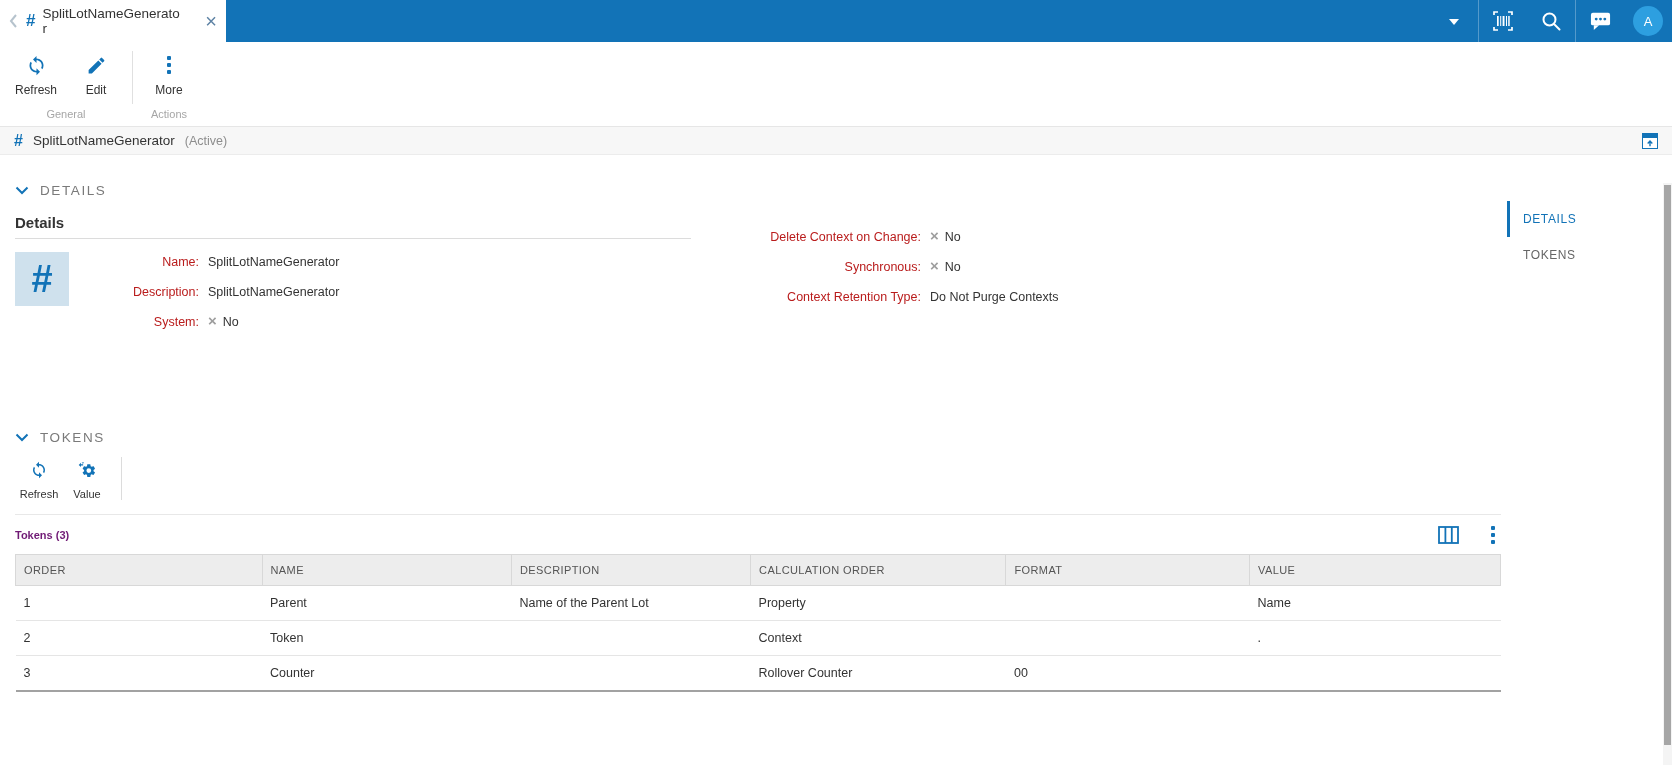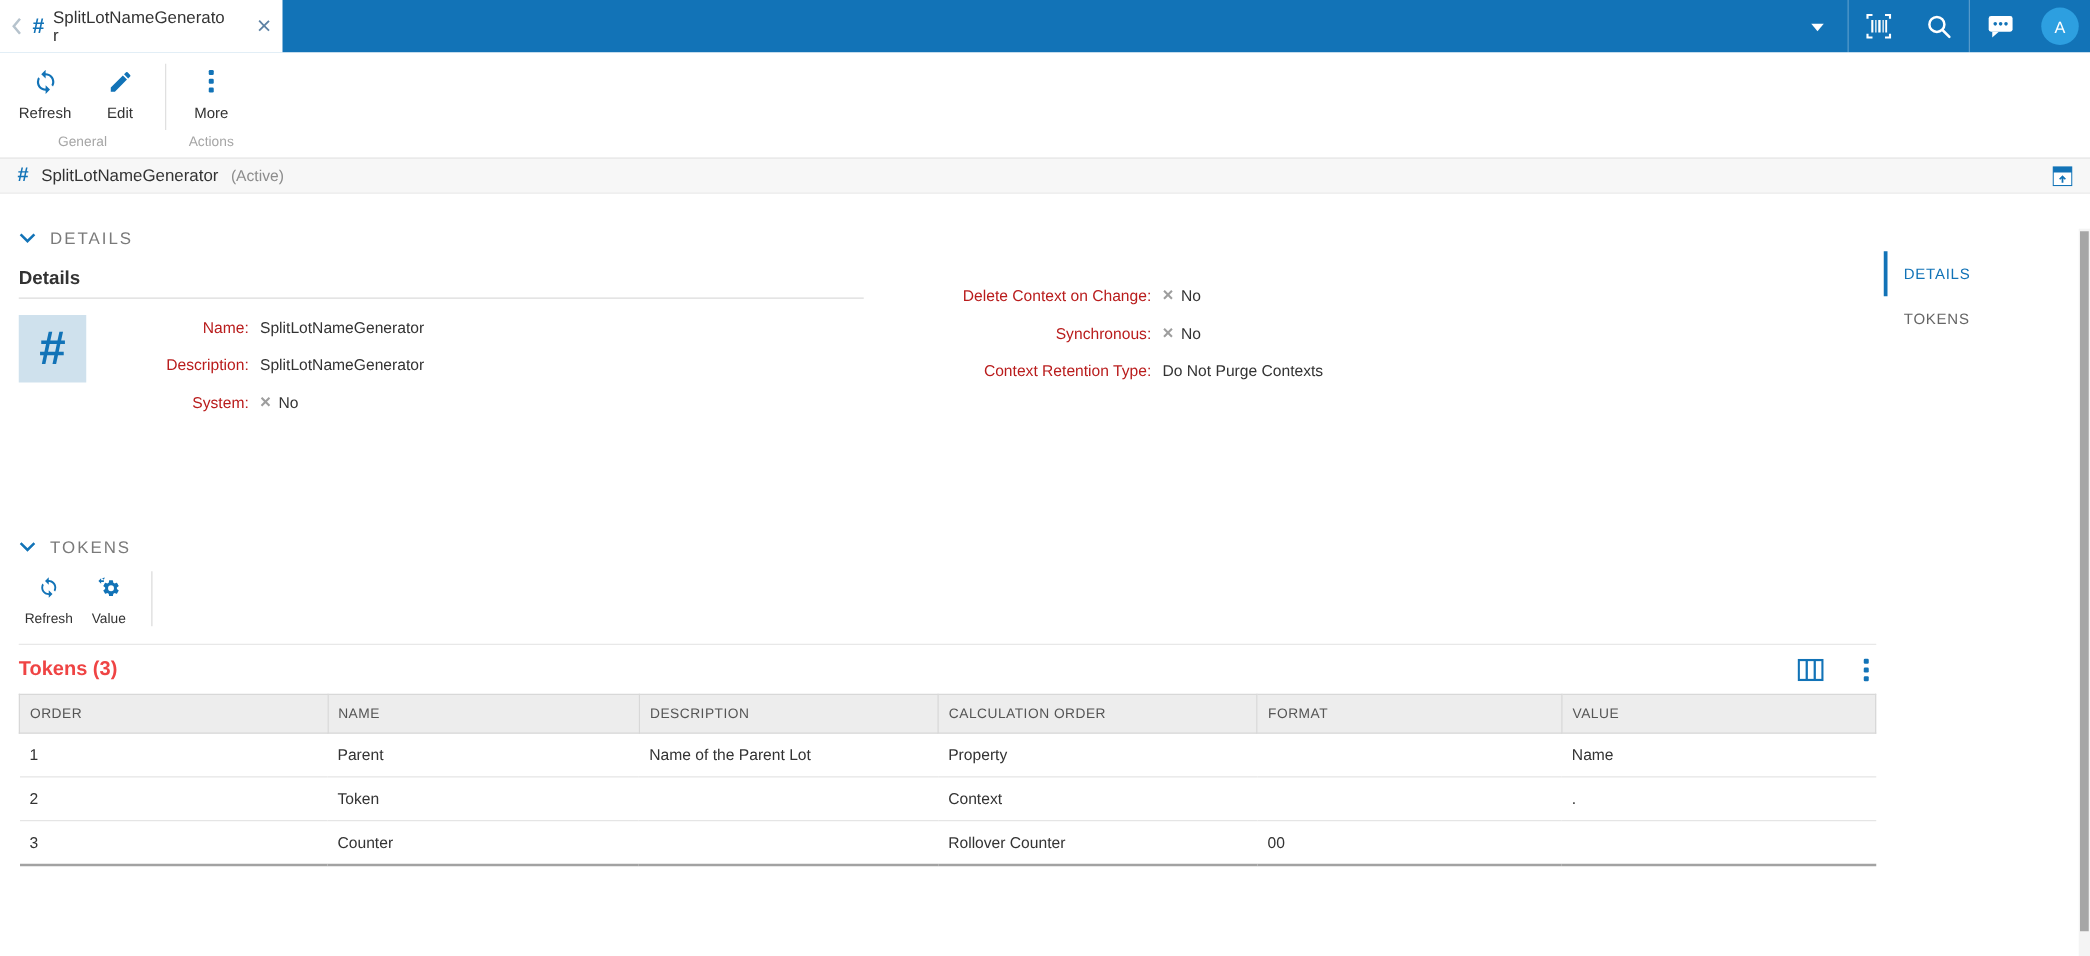--- a/index.html
+++ b/index.html
@@ -61,21 +61,21 @@
   .xmark { color:#9e9e9e; font-weight:bold; font-size:15px; line-height:14px; }
 
   .tokens-section { margin-top:86px; }
   .mini-toolbar { display:flex; margin-top:12px; align-items:stretch; }
   .tbtn { width:48px; display:flex; flex-direction:column; align-items:center; gap:5px; padding-top:4px; cursor:pointer; }
   .tbtn-label { font-size:11px; color:#333; }
   .mini-sep { width:1px; background:#dcdcdc; margin-left:10px; }
 
   .tokens-panel { margin-top:14px; border-top:1px solid #e8e8e8; padding-top:11px; }
   .tp-head { display:flex; align-items:center; }
-  .tp-title { font-size:16px; color:#ef4444; font-weight:700; }
+  .tp-title { font-size:11px; color:#701a75; font-weight:700; }
   .tp-icons { margin-left:auto; display:flex; align-items:center; gap:32px; padding-right:6px; }
   .tp-icons > * { cursor:pointer; }
 
   table { width:100%; border-collapse:collapse; table-layout:fixed; margin-top:10px; }
   thead th { background:#ededed; font-size:11px; color:#555; text-align:left; font-weight:normal;
              padding:9px 8px; border:1px solid #d8d8d8; letter-spacing:0.4px; cursor:pointer; }
   tbody td { font-size:12.5px; color:#333; padding:10px 8px; border-bottom:1px solid #e5e5e5; background:#fff; }
   tbody tr:last-child td { border-bottom:2px solid #a2a2a2; }
   tbody tr { cursor:pointer; }
 

